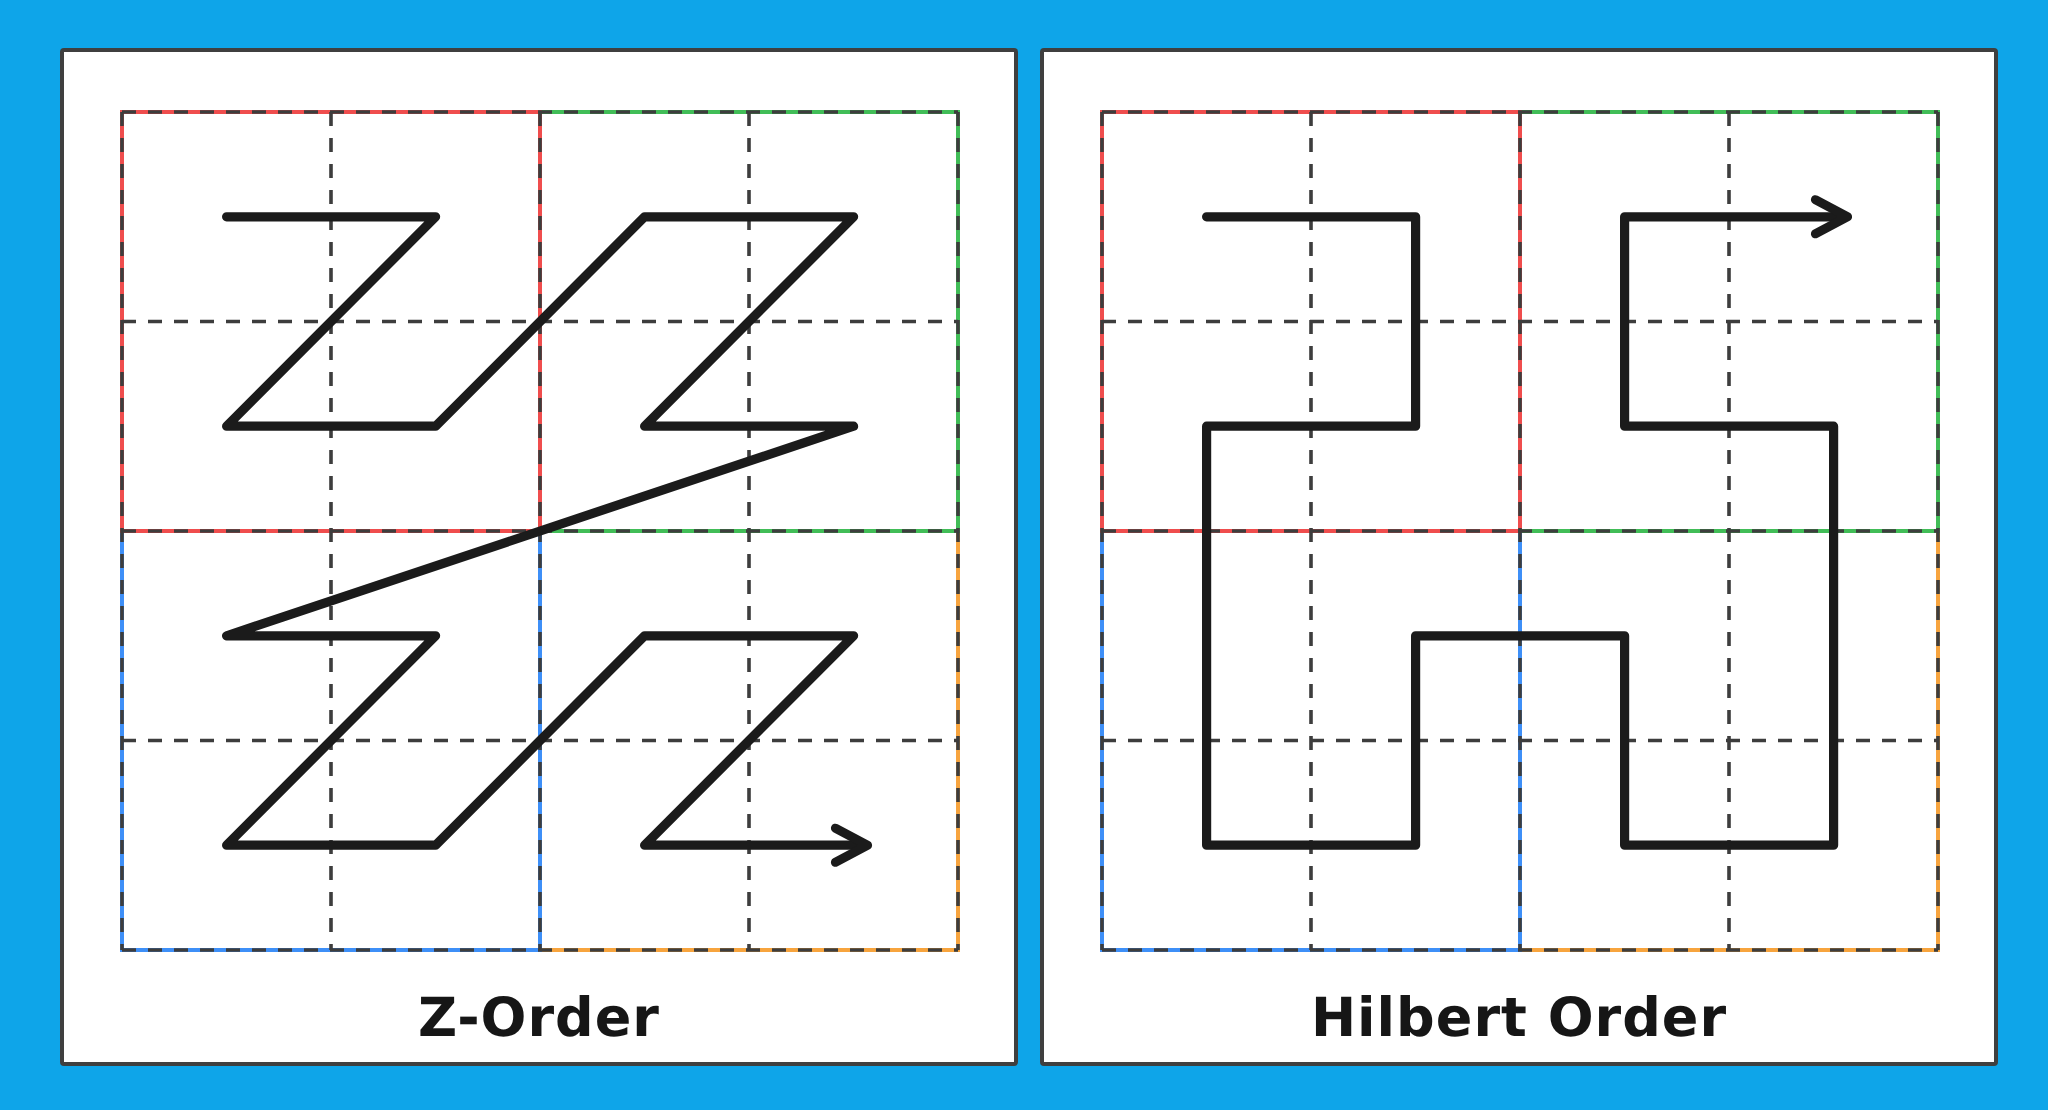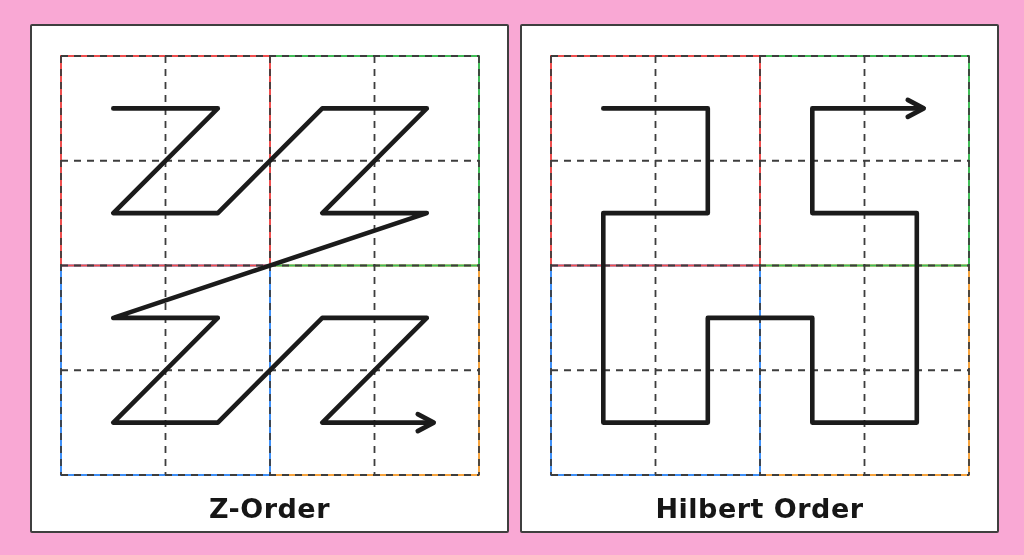--- a/index.html
+++ b/index.html
@@ -1,16 +1,16 @@
 <!DOCTYPE html>
 <html><head>
 <meta charset="utf-8">
 <style>
   html,body{margin:0;padding:0;background:#ffffff;}
-  .stage{position:relative;width:1024px;height:555px;background:#f9a8d4;overflow:hidden;
+  .stage{position:relative;width:1024px;height:555px;background:#0ea5e9;overflow:hidden;
          font-family:"DejaVu Sans", sans-serif;}
   .panel-border{fill:#ffffff;stroke-width:2px;}
   .panel-title{font-family:"DejaVu Sans", sans-serif;font-weight:700;font-size:27px;
                letter-spacing:0.5px;text-anchor:middle;}
   svg{display:block;}
 </style>
 </head>
 <body>
 
 <div class="stage">

